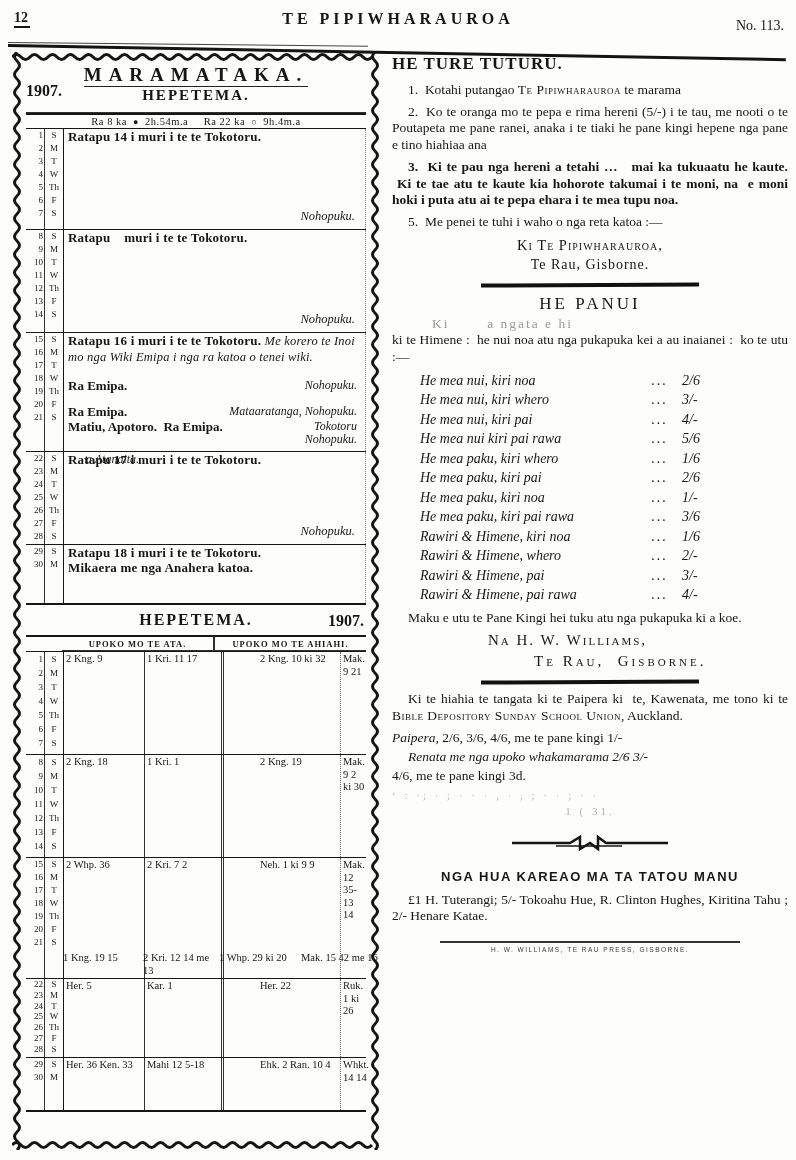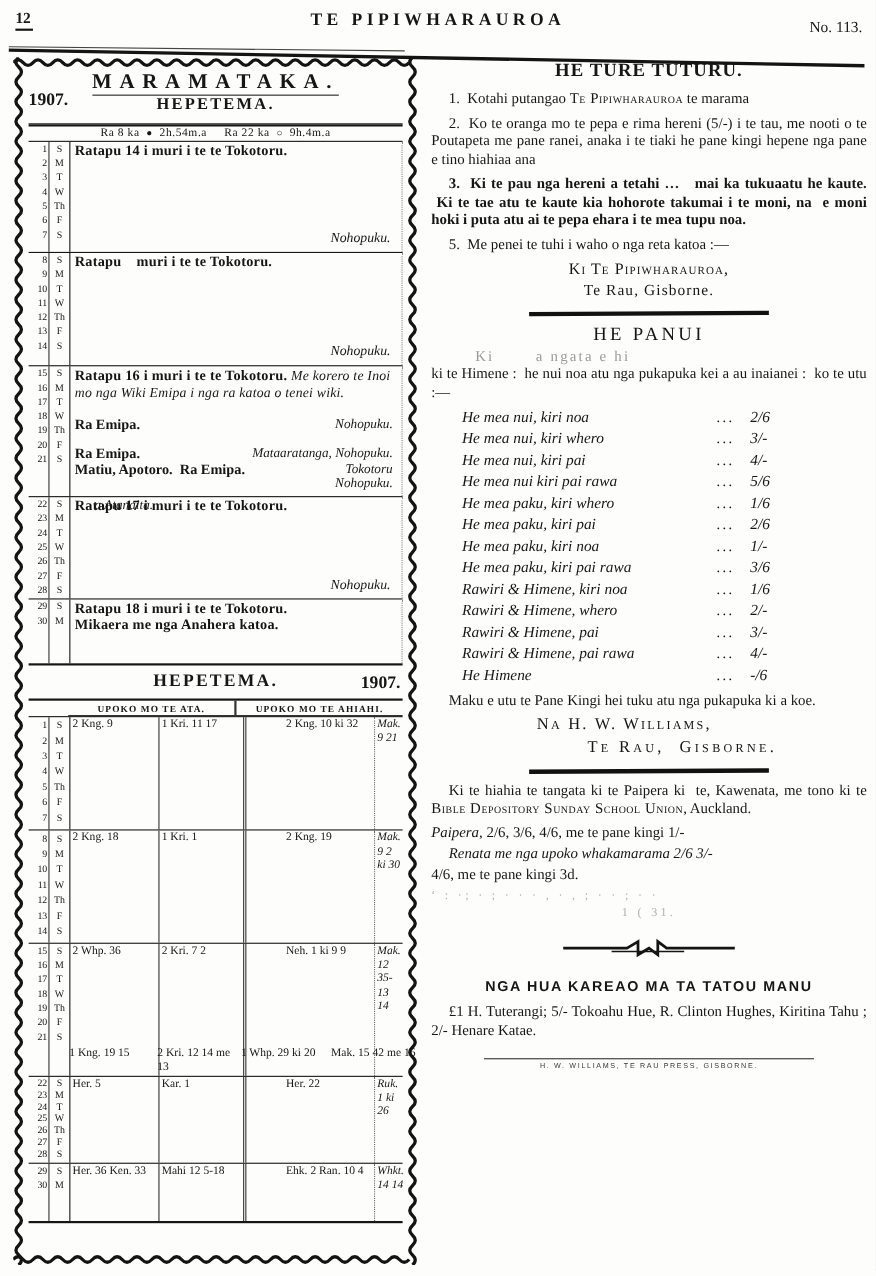--- a/index.html
+++ b/index.html
@@ -61,28 +61,28 @@
   .table2{margin:0 2px;border-top:2px solid #161616;border-bottom:2.5px solid #161616;}
   .c2head{display:flex;margin-left:36px;border-bottom:1px solid #333;}
   .c2head div{flex:1;text-align:center;font-size:8.5px;letter-spacing:1px;font-weight:bold;padding:2px 0 1px;}
   .c2head .hdiv{flex:none;width:0;border-left:2px solid #333;}
   .c2week{display:flex;position:relative;border-top:1.5px solid #161616;}
   .c2week:first-of-type{border-top:none;}
   .rc{flex:none;padding:1px 2px 0;font-size:10.5px;line-height:12.5px;}
   .rc1{width:76px;border-left:0;}
   .rc2{width:72px;border-left:1px solid #333;}
   .rc3{width:78px;border-left:3px double #333;padding-left:36px;}
-  .rc4{flex:1;border-left:1px dotted #666;font-style:italic;}
+  .rc4{flex:1;border-left:1px dotted #666;}
   .r2row{position:absolute;left:35px;right:0;bottom:1px;display:flex;font-size:10.5px;line-height:12.5px;}
   .r2row div{flex:none;padding:0 2px;}
   .r2c1{width:76px;} .r2c2{width:72px;} .r2c3{width:78px;} .r2c4{flex:1;}
 
   
   .rightcol{position:absolute;left:392px;top:50px;width:396px;}
-  .h1{text-align:center;font-weight:bold;font-size:17px;letter-spacing:1px;margin:4px 0 8px;}
+  .h1{text-align:left;font-weight:bold;font-size:17px;letter-spacing:1px;margin:4px 0 8px;}
   .p{font-size:13.5px;line-height:1.24;text-align:justify;text-indent:16px;margin:5px 0;}
   .sc{font-variant:small-caps;letter-spacing:0.5px;}
   .addr1{text-align:center;font-variant:small-caps;font-size:14.5px;letter-spacing:1px;margin-top:6px;}
   .addr2{text-align:center;font-size:14px;margin-top:3px;letter-spacing:1px;}
   .divider{width:218px;height:3.5px;background:#111;margin:10px auto 8px;transform:rotate(-0.3deg);}
   .panui-title{text-align:center;font-size:17px;letter-spacing:3px;margin:2px 0 2px;}
   .fadedline{color:#9a9a9a;font-size:13.5px;margin-left:40px;letter-spacing:2px;}
   .prow{display:flex;font-style:italic;font-size:14px;line-height:19.5px;margin-left:28px;width:296px;}
   .plabel{flex:none;}
   .pdots{flex:1;text-align:right;margin-right:14px;}
@@ -498,25 +498,20 @@
         <span class="pdots"></span>
         <span class="pprice">3/-</span>
       </div>
 
       <div class="prow">
         <span class="plabel">Rawiri &amp; Himene, pai rawa</span>
         <span class="pdots"></span>
         <span class="pprice">4/-</span>
       </div>
 
-      <div class="prow">
-        <span class="plabel">He Himene</span>
-        <span class="pdots"></span>
-        <span class="pprice">-/6</span>
-      </div>
     </div>
 
     <p class="p">Maku e utu te Pane Kingi hei tuku atu nga pukapuka ki a koe.</p>
     <div class="sig1">Na H. W. Williams,</div>
     <div class="sig2">Te Rau, &nbsp;Gisborne.</div>
 
     <div class="divider"></div>
 
     <p class="p"><span>Ki te hiahia te tangata ki te Paipera ki &nbsp;te, Kawenata, me tono ki te </span><span class="sc">Bible Depository Sunday School Union</span><span>, Auckland.</span></p>
     <div class="bibleline"><span class="i">Paipera</span><span>, 2/6, 3/6, 4/6, me te pane kingi 1/-</span></div>

